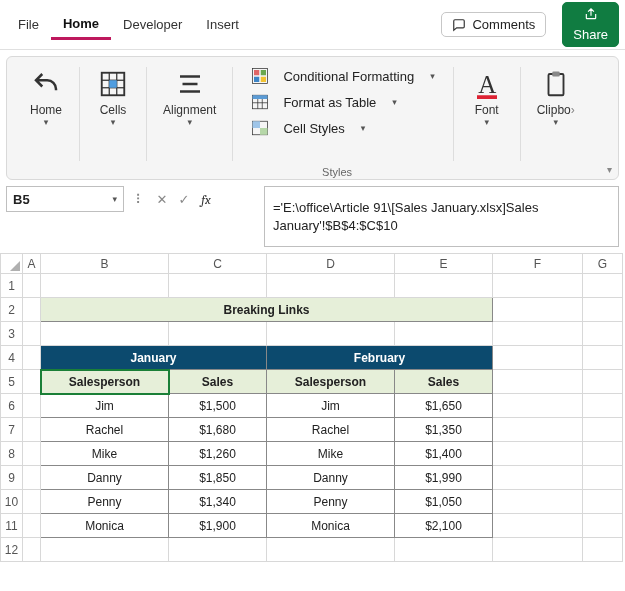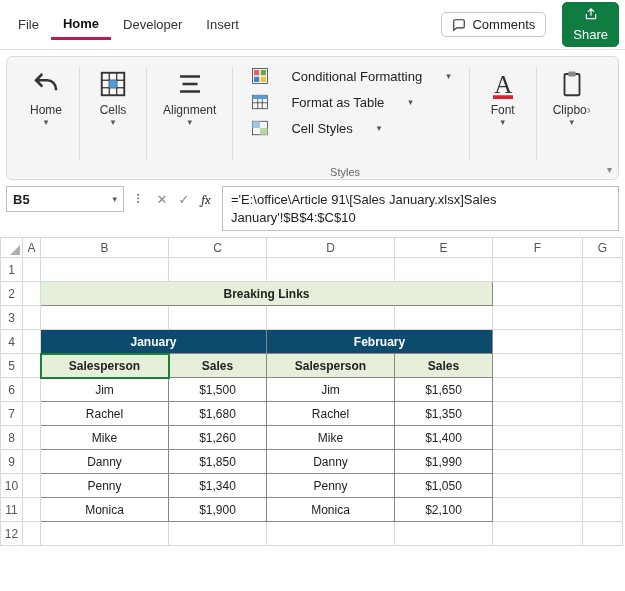--- a/index.html
+++ b/index.html
@@ -16,34 +16,34 @@
 
 .ribbon { background: #f5f5f5; border: 1px solid #d9d9d9; border-radius: 6px; margin: 6px; padding: 6px 6px 0 6px; display: flex; align-items: stretch; position: relative; height: 124px; }
 .ribbon-group { display: flex; flex-direction: column; align-items: center; justify-content: flex-start; padding: 2px 10px 16px 10px; position: relative; }
 .ribbon-sep { width: 1px; background: #ddd; margin: 4px 0 18px 0; }
 .ribbon-big { display: flex; flex-direction: column; align-items: center; gap: 2px; padding: 2px 6px; cursor: pointer; }
 .ribbon-big .ico { width: 34px; height: 34px; display: flex; align-items: center; justify-content: center; }
 .ribbon-big .lbl { font-size: 12px; color: #333; text-align: center; }
 .ribbon-big .drop { font-size: 9px; color: #555; margin-top: -2px; }
 .group-caption { position: absolute; bottom: 1px; left: 0; right: 12px; text-align: center; font-size: 11px; color: #666; }
 .styles-col { display: flex; flex-direction: column; gap: 4px; padding: 0 4px; }
-.style-row { display: flex; align-items: center; gap: 22px; cursor: pointer; font-size: 13px; color: #222; padding: 2px 4px; }
+.style-row { display: flex; align-items: center; gap: 14px; cursor: pointer; font-size: 13px; color: #222; padding: 2px 4px; }
 .style-ico { width: 18px; height: 18px; display: flex; align-items: center; justify-content: center; }
 .chev { font-size: 9px; color: #555; margin-left: 2px; }
 .ribbon-corner { position: absolute; right: 6px; bottom: 4px; font-size: 10px; color: #888; }
 
 
 .fbar-row { display: flex; align-items: stretch; margin: 0 6px 6px 6px; gap: 6px; }
 .namebox { width: 118px; border: 1px solid #bfbfbf; background: #fff; display: flex; align-items: center; padding: 3px 6px; font-size: 13px; height: 26px; }
 .namebox .nb-text { flex: 1; font-weight: 600; color: #222; }
 .namebox .nb-drop { font-size: 9px; color: #555; }
 .fx-controls { display: flex; align-items: center; gap: 2px; color: #888; height: 26px; }
 .fx-controls .btn { width: 20px; height: 20px; display: flex; align-items: center; justify-content: center; cursor: pointer; border-radius: 3px; }
 .fx-symbol { font-style: italic; font-family: "Cambria", serif; color: #333; }
-.formula-box { flex: 1; border: 1px solid #bfbfbf; background: #fff; padding: 4px 8px; font-size: 13px; line-height: 1.35; color: #222; min-height: 44px; }
+.formula-box { flex: 1; border: 1px solid #bfbfbf; background: #fff; padding: 12px 8px; font-size: 13px; line-height: 1.35; color: #222; min-height: 44px; margin-left: 42px; }
 
 
 .grid-wrap { position: relative; }
 .grid { border-collapse: collapse; table-layout: fixed; }
 .grid td, .grid th { border: 1px solid #d8d8d8; height: 24px; font-size: 12px; text-align: center; vertical-align: middle; padding: 0; }
 .grid .corner { background: #fff; width: 22px; height: 20px; position: relative; }
 .grid .corner::after { content: ""; position: absolute; right: 2px; bottom: 2px; border-style: solid; border-width: 0 0 10px 10px; border-color: transparent transparent #b0b0b0 transparent; }
 .grid .colhdr { background: #fff; color: #555; font-weight: 400; height: 20px; }
 .grid .rowhdr { background: #fff; color: #555; font-weight: 400; width: 22px; }
 .colA { width: 18px; }

